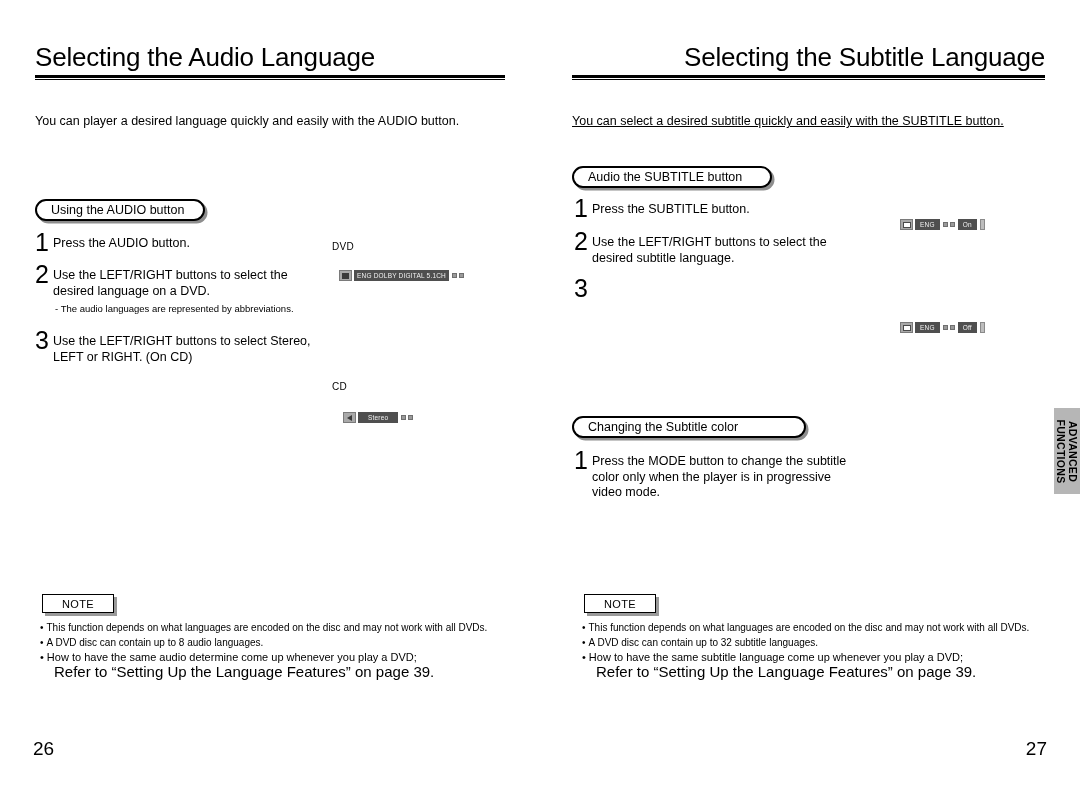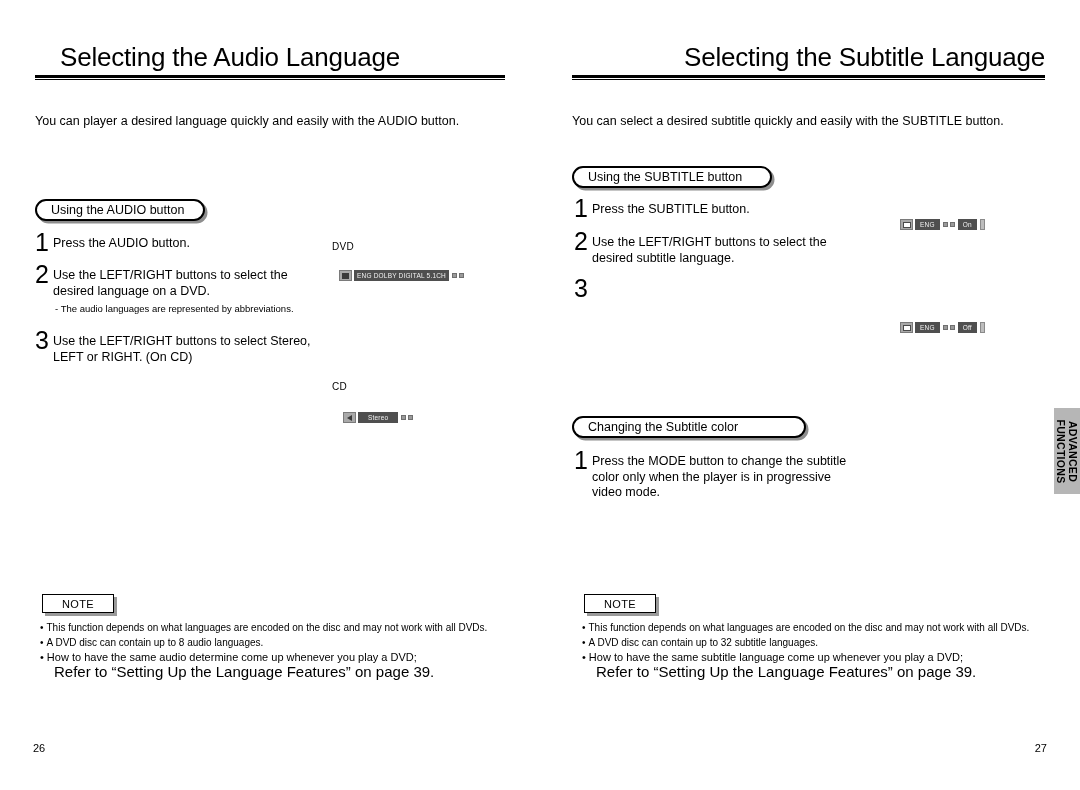--- a/index.html
+++ b/index.html
@@ -34,41 +34,40 @@
     top: 42px;
     width: 470px;
   }
   .col-right .head { left: 32px; width: 473px; }
   .head-title {
     font-size: 26px;
     font-weight: 400;
     letter-spacing: -0.2px;
     line-height: 30px;
     white-space: nowrap;
-    margin-left: 25px;
   }
   .head-title.right { text-align: right; }
   .head-rule {
     margin-top: 3px;
     border-top: 3px solid #000;
     border-bottom: 1px solid #000;
     height: 1px;
     background: #fff;
   }
 
   
   .intro {
     position: absolute;
     left: 35px;
     top: 113px;
     font-size: 12.5px;
     line-height: 16px;
     white-space: nowrap;
   }
-  .col-right .intro { left: 32px; }
+  .col-right .intro { left: 32px; text-decoration: underline; }
 
   
   .pill {
     position: absolute;
     border: 2.5px solid #000;
     border-radius: 14px;
     background: #ffffff;
     box-shadow: 2.5px 2.5px 0 0 #8e8e8e;
     height: 22px;
     display: flex;
@@ -246,21 +245,21 @@
     font-weight: bold;
     letter-spacing: 0.3px;
     text-align: center;
     color: #000;
   }
 
   
   .folio {
     position: absolute;
     bottom: 34px;
-    font-size: 11px;
+    font-size: 19px;
     line-height: 15px;
   }
   .folio-left  { left: 33px; }
   .folio-right { right: 33px; }
 </style>
 </head>
 <body>
 
 <div class="page">
 
@@ -344,21 +343,21 @@
   <div class="col col-right">
 
     <div class="head">
       <div class="head-title right">Selecting the Subtitle Language</div>
       <div class="head-rule"></div>
     </div>
 
     <div class="intro">You can select a desired subtitle quickly and easily with the SUBTITLE button.</div>
 
     <div class="pill" style="left:32px; top:166px; width:200px;">
-      <span class="pill-label">Using the SUBTITLE button</span>
+      <span class="pill-label">Audio the SUBTITLE button</span>
     </div>
 
     <div class="step" style="left:34px; top:198px; width:260px;">
       <span class="step-num">1</span>
       <span class="step-body">Press the SUBTITLE button.</span>
     </div>
 
     <div class="step" style="left:34px; top:231px; width:270px;">
       <span class="step-num">2</span>
       <span class="step-body">Use the LEFT/RIGHT buttons to select the

